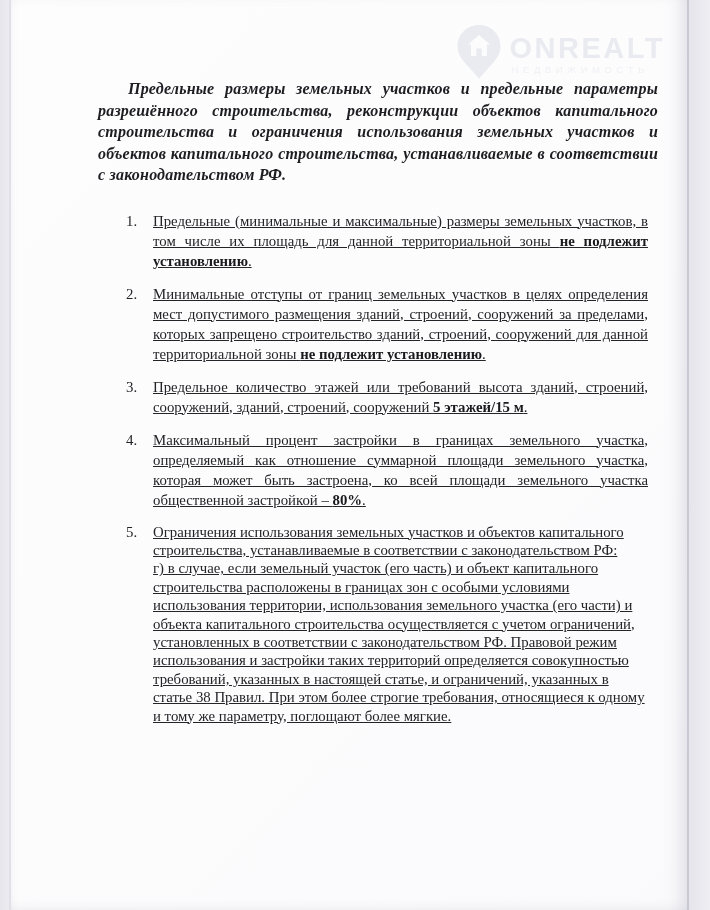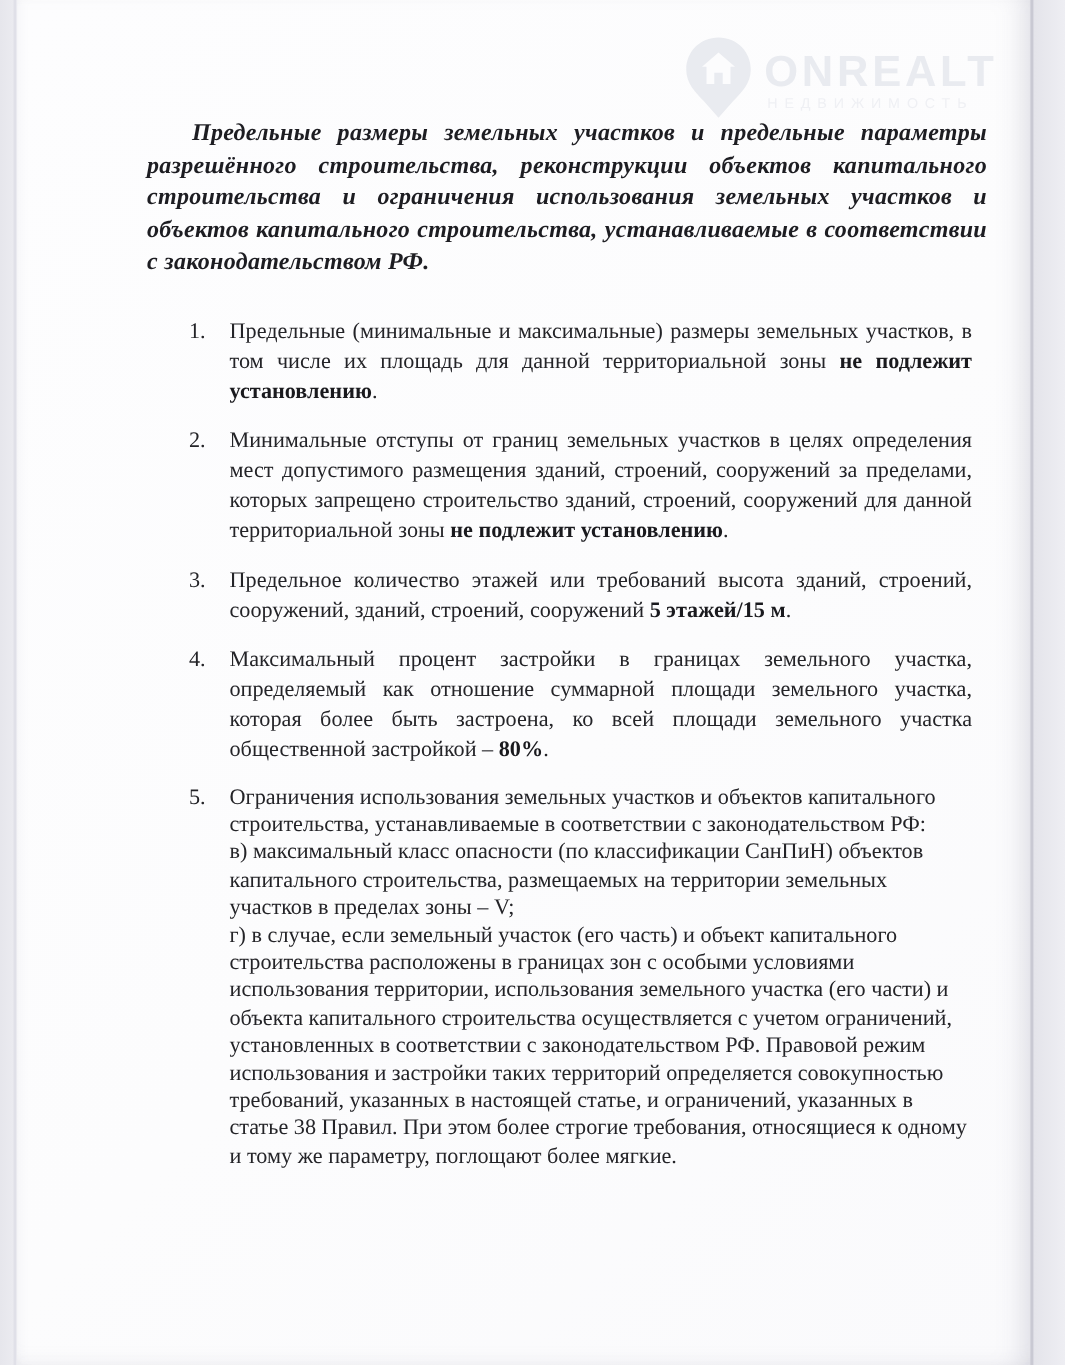--- a/index.html
+++ b/index.html
@@ -111,20 +111,21 @@
     flex: 0 0 27px;
     width: 27px;
   }
   .item-content {
     flex: 1 1 auto;
     min-width: 0;
   }
   .item-para {
     margin: 0;
     text-align: justify;
+    text-decoration: underline;
   }
   
   .list-item:nth-child(5) {
     line-height: 18.4px;
   }
   .list-item:nth-child(5) .item-para:first-child,
   .list-item:nth-child(5) .item-para:nth-child(2),
   .list-item:nth-child(5) .item-para:nth-child(3) {
     text-align: left;
   }
@@ -172,27 +173,26 @@
         </div>
         <div class="list-item">
           <div class="item-number">3.</div>
           <div class="item-content">
             <p class="item-para"><span>Предельное количество этажей или требований высота зданий, строений, сооружений, зданий, строений, сооружений </span><b>5 этажей/15 м</b><span>.</span></p>
           </div>
         </div>
         <div class="list-item">
           <div class="item-number">4.</div>
           <div class="item-content">
-            <p class="item-para"><span>Максимальный процент застройки в границах земельного участка, определяемый как отношение суммарной площади земельного участка, которая более быть застроена, ко всей площади земельного участка общественной застройкой – </span><b>80%</b><span>.</span></p>
+            <p class="item-para"><span>Максимальный процент застройки в границах земельного участка, определяемый как отношение суммарной площади земельного участка, которая может быть застроена, ко всей площади земельного участка общественной застройкой – </span><b>80%</b><span>.</span></p>
           </div>
         </div>
         <div class="list-item">
           <div class="item-number">5.</div>
           <div class="item-content">
             <p class="item-para"><span>Ограничения использования земельных участков и объектов капитального строительства, устанавливаемые в соответствии с законодательством РФ:</span></p>
-            <p class="item-para"><span>в) максимальный класс опасности (по классификации СанПиН) объектов капитального строительства, размещаемых на территории земельных участков в пределах зоны – V;</span></p>
             <p class="item-para"><span>г) в случае, если земельный участок (его часть) и объект капитального строительства расположены в границах зон с особыми условиями использования территории, использования земельного участка (его части) и объекта капитального строительства осуществляется с учетом ограничений, установленных в соответствии с законодательством РФ. Правовой режим использования и застройки таких территорий определяется совокупностью требований, указанных в настоящей статье, и ограничений, указанных в статье 38 Правил. При этом более строгие требования, относящиеся к одному и тому же параметру, поглощают более мягкие.</span></p>
           </div>
         </div>
       </div>
 
   </div>
 </div>
 
 </body></html>

